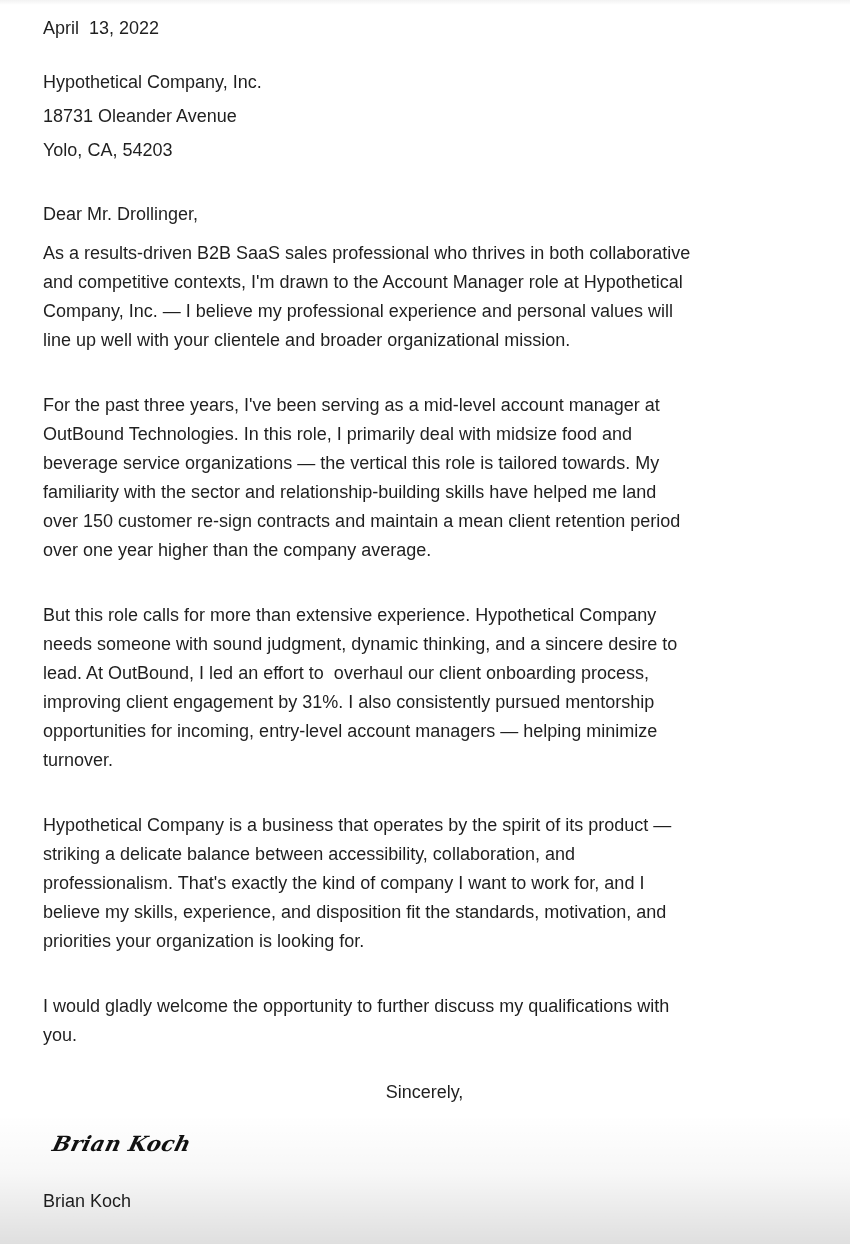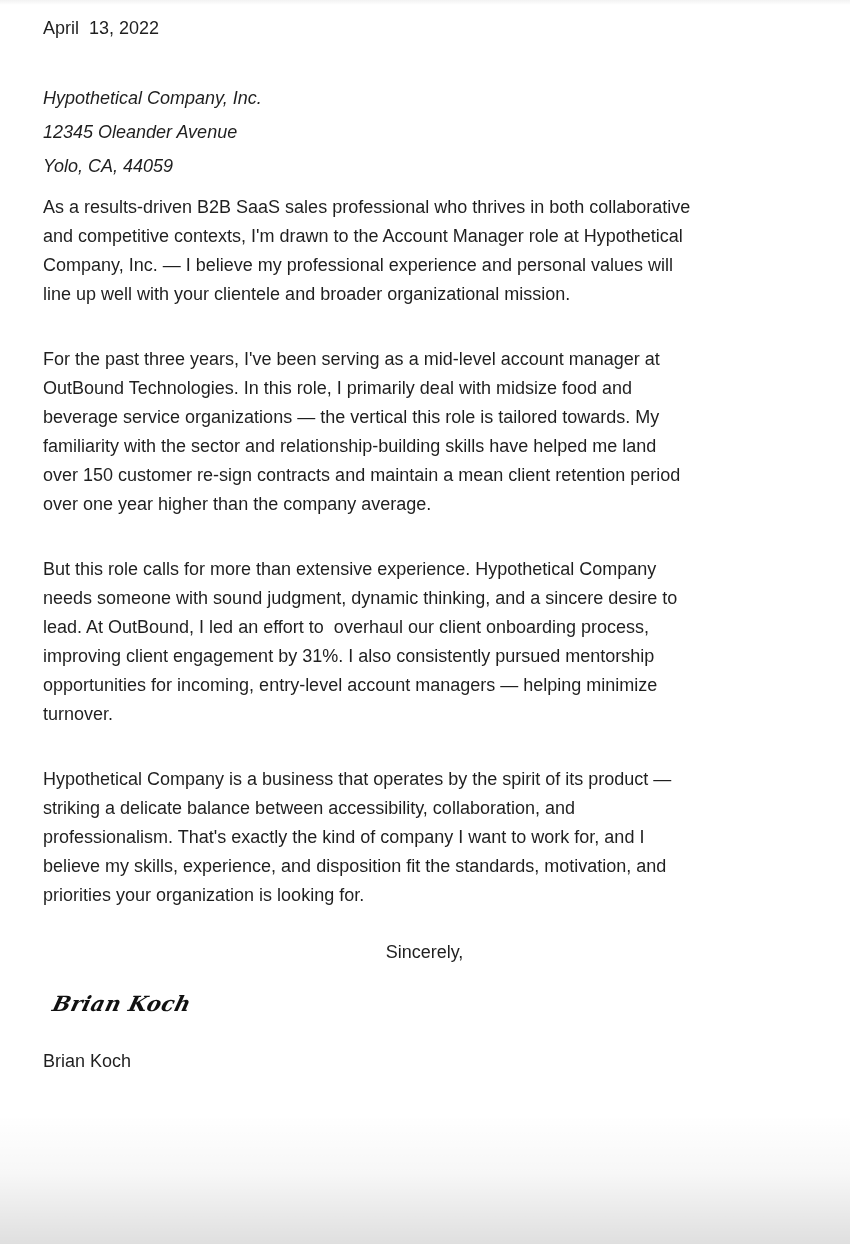--- a/index.html
+++ b/index.html
@@ -22,23 +22,22 @@
     position: relative;
     padding: 14px 44px 0 43px;
     z-index: 1;
   }
   .date {
     white-space: pre-wrap;
     font-size: 18px;
     line-height: 29px;
   }
   .recipient-block {
-    margin-top: 38px;
+    margin-top: 22px;
     line-height: 34px;
-    font-style: italic;
   }
   .salutation {
     margin-top: 33px;
   }
   .para {
     margin-top: 36px;
     white-space: pre-wrap;
   }
   .first-para {
     margin-top: 10px;
@@ -88,24 +87,25 @@
 
 <div class="page">
   <div class="edge-top"></div>
 
   <div class="content">
 
     <div class="date">April  13, 2022</div>
 
     <div class="recipient-block">
       <div>Hypothetical Company, Inc.</div>
-      <div>12345 Oleander Avenue</div>
-      <div>Yolo, CA, 44059</div>
+      <div>18731 Oleander Avenue</div>
+      <div>Yolo, CA, 54203</div>
     </div>
 
+    <div class="salutation">Dear Mr. Drollinger,</div>
 
     <div class="para first-para">As a results-driven B2B SaaS sales professional who thrives in both collaborative
 and competitive contexts, I'm drawn to the Account Manager role at Hypothetical
 Company, Inc. — I believe my professional experience and personal values will
 line up well with your clientele and broader organizational mission.</div>
 
     <div class="para">For the past three years, I've been serving as a mid-level account manager at
 OutBound Technologies. In this role, I primarily deal with midsize food and
 beverage service organizations — the vertical this role is tailored towards. My
 familiarity with the sector and relationship-building skills have helped me land
@@ -118,20 +118,22 @@
 improving client engagement by 31%. I also consistently pursued mentorship
 opportunities for incoming, entry-level account managers — helping minimize
 turnover.</div>
 
     <div class="para">Hypothetical Company is a business that operates by the spirit of its product —
 striking a delicate balance between accessibility, collaboration, and
 professionalism. That's exactly the kind of company I want to work for, and I
 believe my skills, experience, and disposition fit the standards, motivation, and
 priorities your organization is looking for.</div>
 
+    <div class="para">I would gladly welcome the opportunity to further discuss my qualifications with
+you.</div>
 
     <div class="closing">Sincerely,</div>
 
     <div class="signature-row">
       <span class="signature">Brian Koch</span>
     </div>
 
     <div class="signed-name">Brian Koch</div>
 
   </div>

